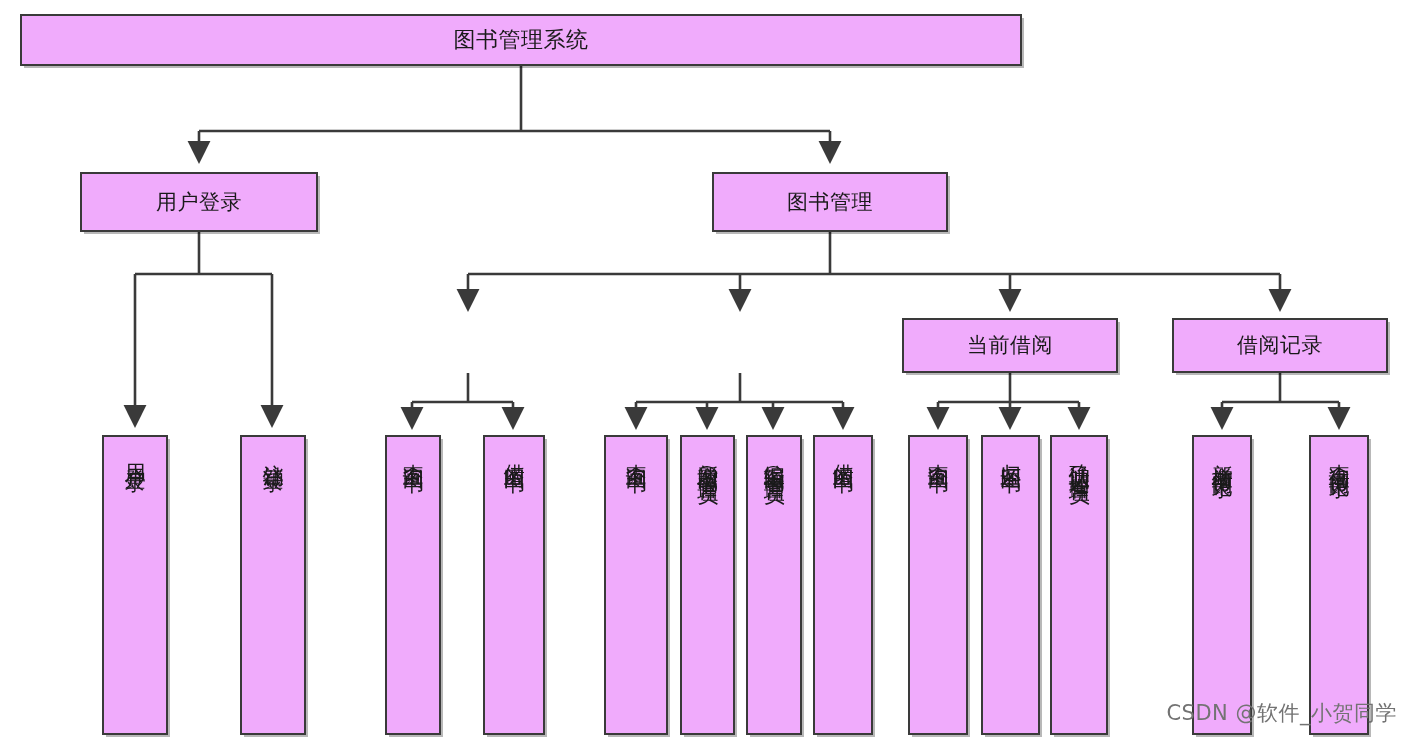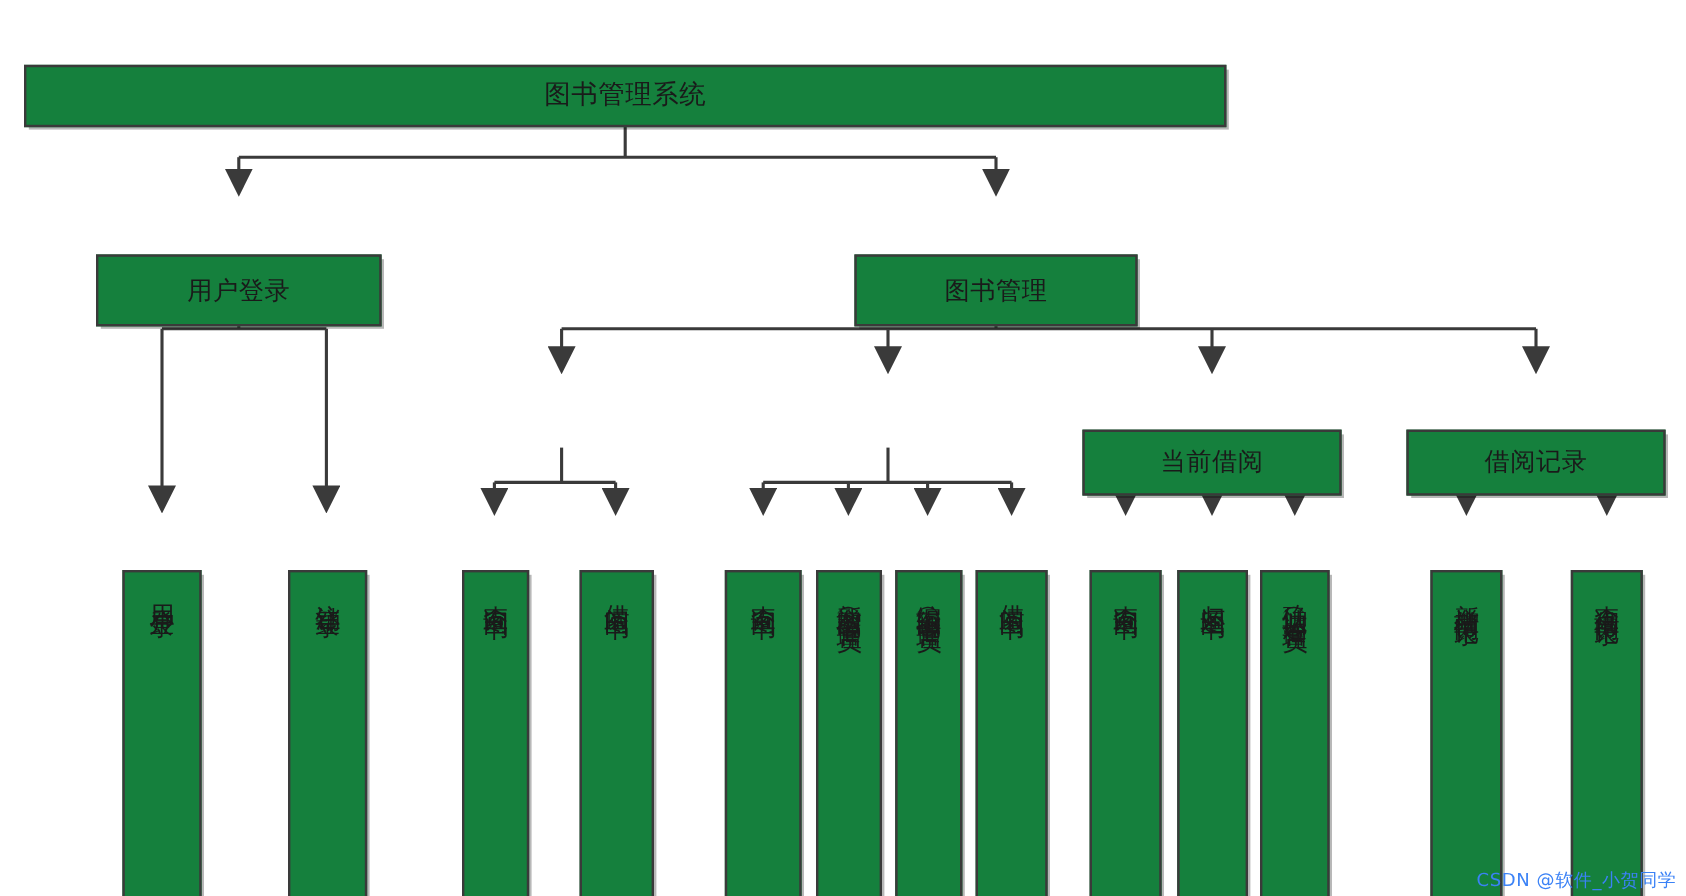--- a/index.html
+++ b/index.html
@@ -7,28 +7,27 @@
     width:1405px;height:747px;position:relative;overflow:hidden;
     font-family:"DejaVu Sans","Liberation Sans",sans-serif;
     color:#000000;
   }
   #canvas{position:absolute;left:0;top:0;width:1405px;height:747px;}
   svg.edges{position:absolute;left:0;top:0;width:1405px;height:747px;pointer-events:none;}
 
   .node{
     position:absolute;
     box-sizing:border-box;
-    background:#15803d;
+    background:#f0abfc;
     border:2px solid #3a3a3a;
     box-shadow:3px 3px 0 -1px rgba(0,0,0,0.28);
     display:flex;
     align-items:center;
     justify-content:center;
     text-align:center;
-    margin-top:40px;
   }
   .node .label{
     display:block;
     line-height:1.18;
     letter-spacing:0.5px;
     color:#1a1a1a;
   }
   .node.horiz .label{font-size:21px;}
   .node.root .label{font-size:22px;}
   .node.vert{
@@ -39,23 +38,23 @@
     writing-mode:vertical-rl;
     text-orientation:upright;
     font-size:21px;
     line-height:1.25;
     letter-spacing:3px;
     white-space:nowrap;
   }
   .watermark{
     position:absolute;
     right:8px;
-    bottom:4px;
-    font-size:15px;
-    color:#3b82f6;
+    bottom:20px;
+    font-size:21px;
+    color:#737373;
     letter-spacing:0.5px;
     white-space:nowrap;
     pointer-events:none;
   }
 </style>
 </head>
 <body>
 
 <div id="canvas">
 

